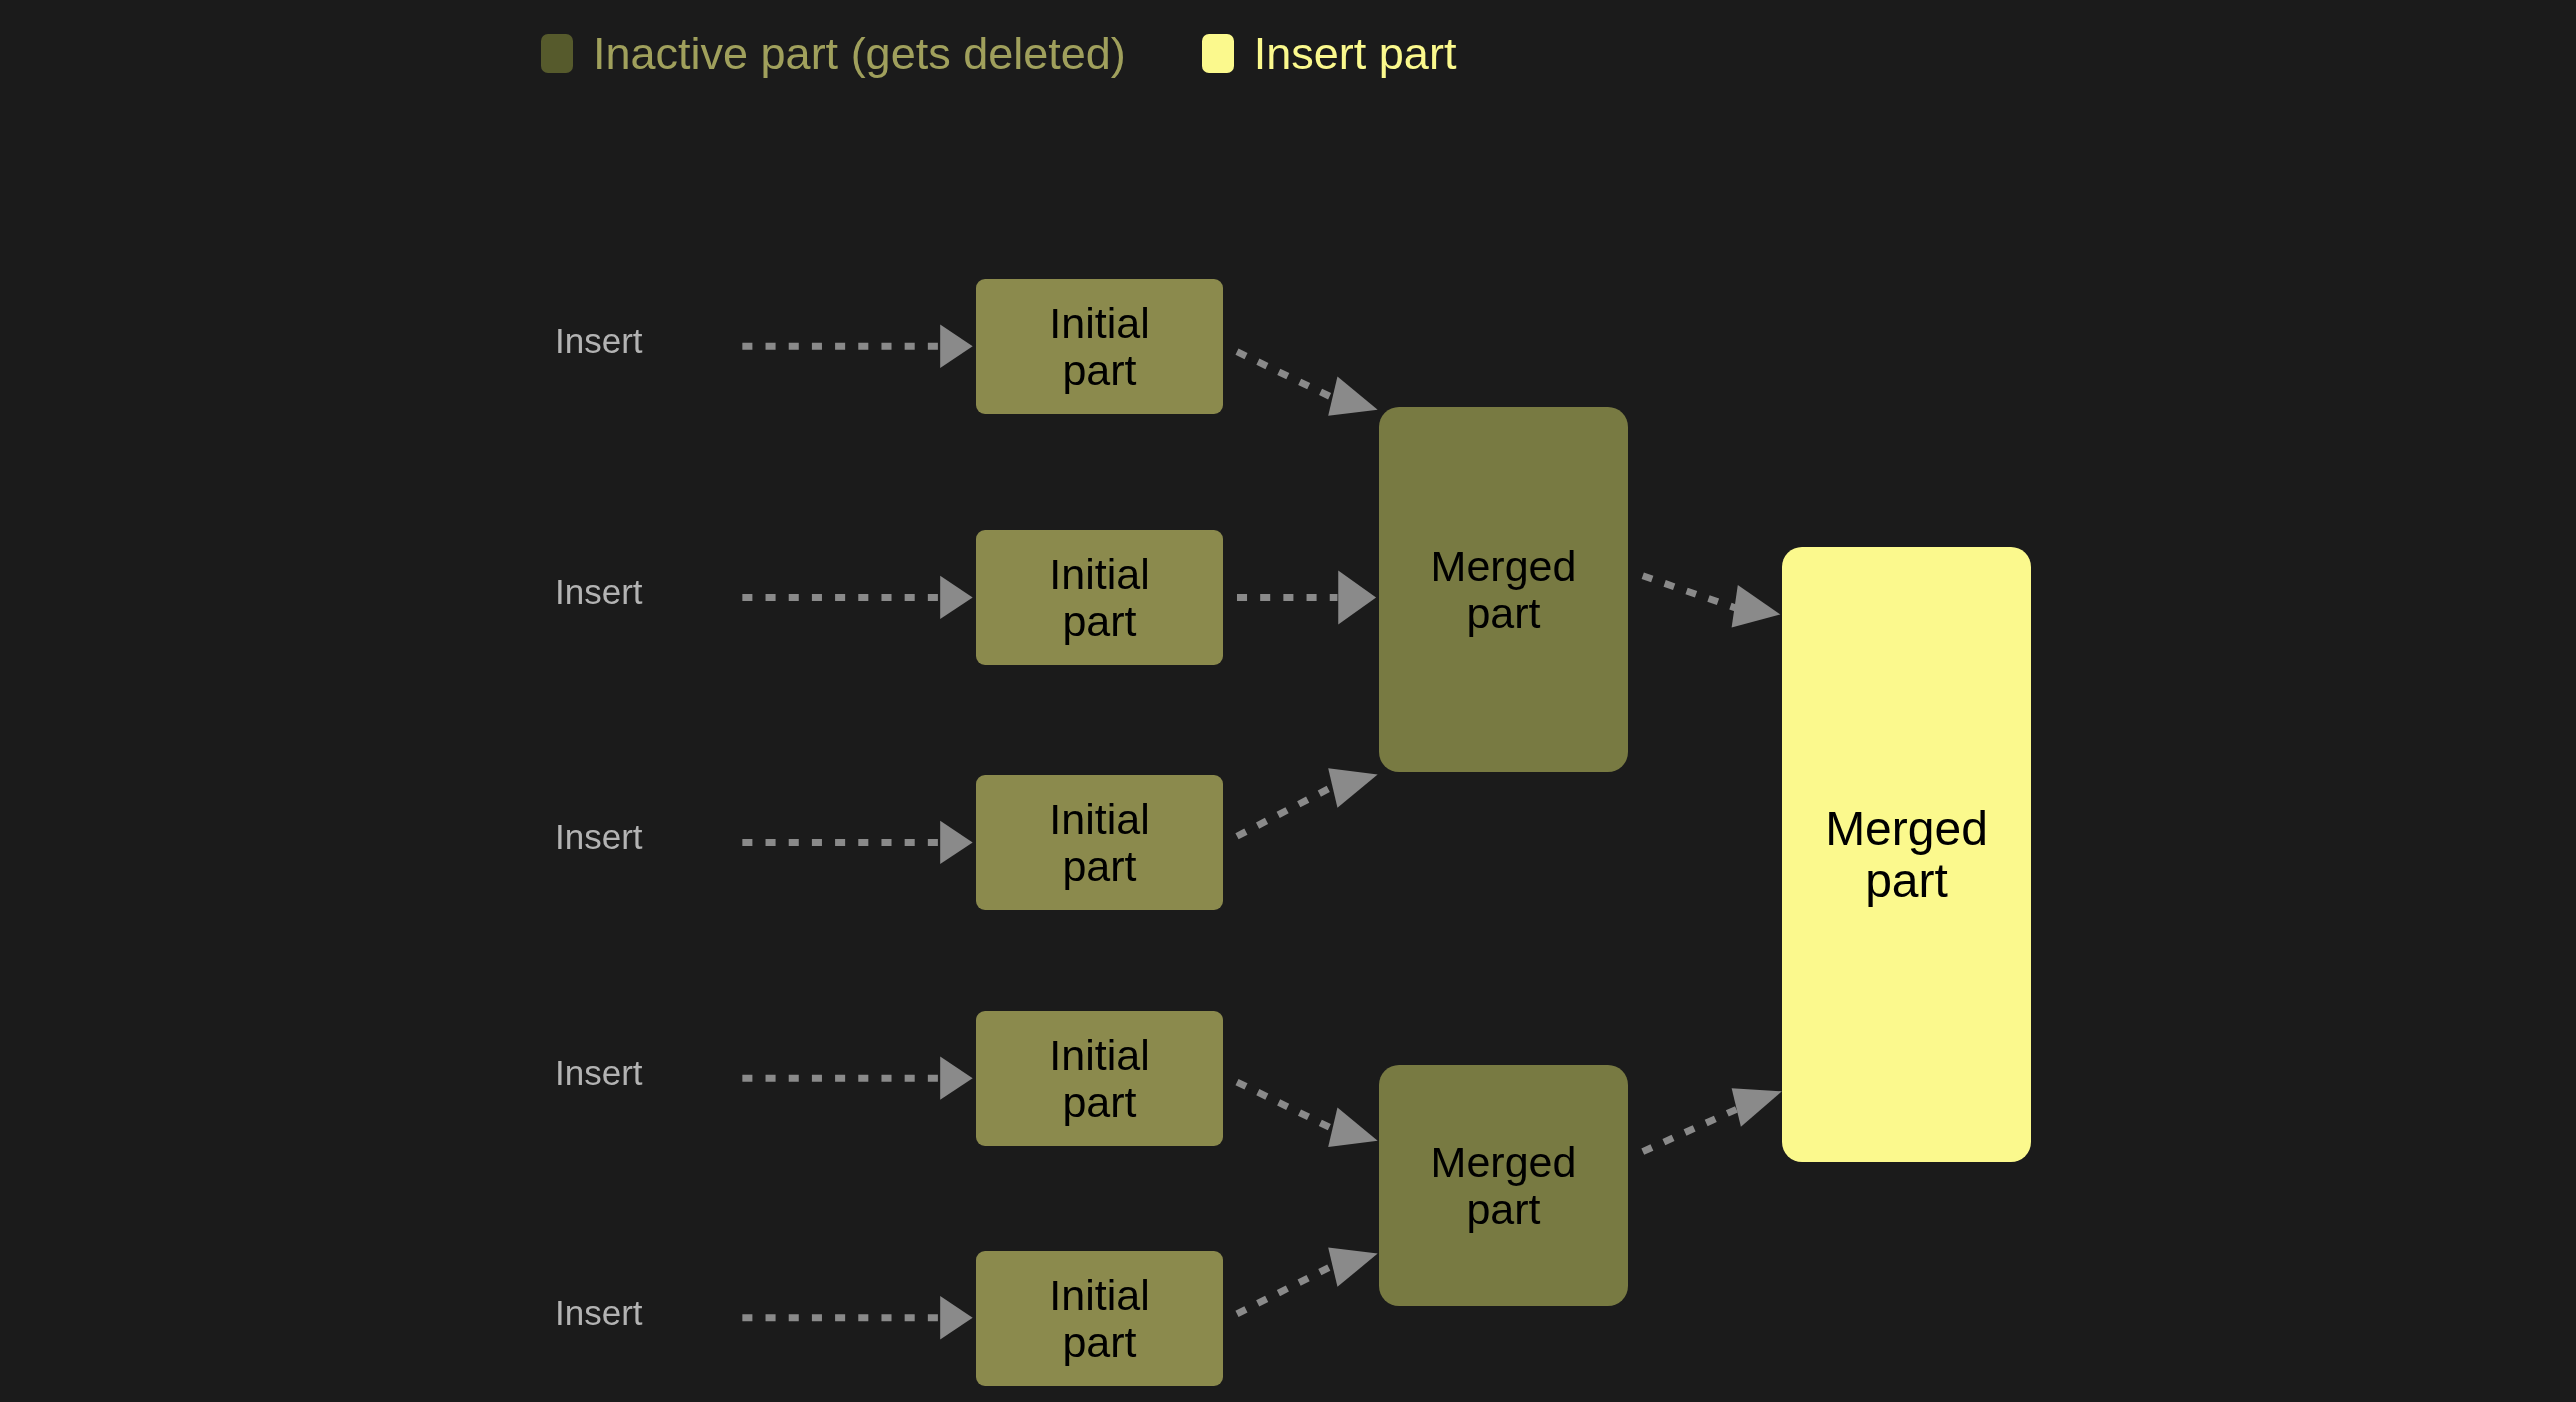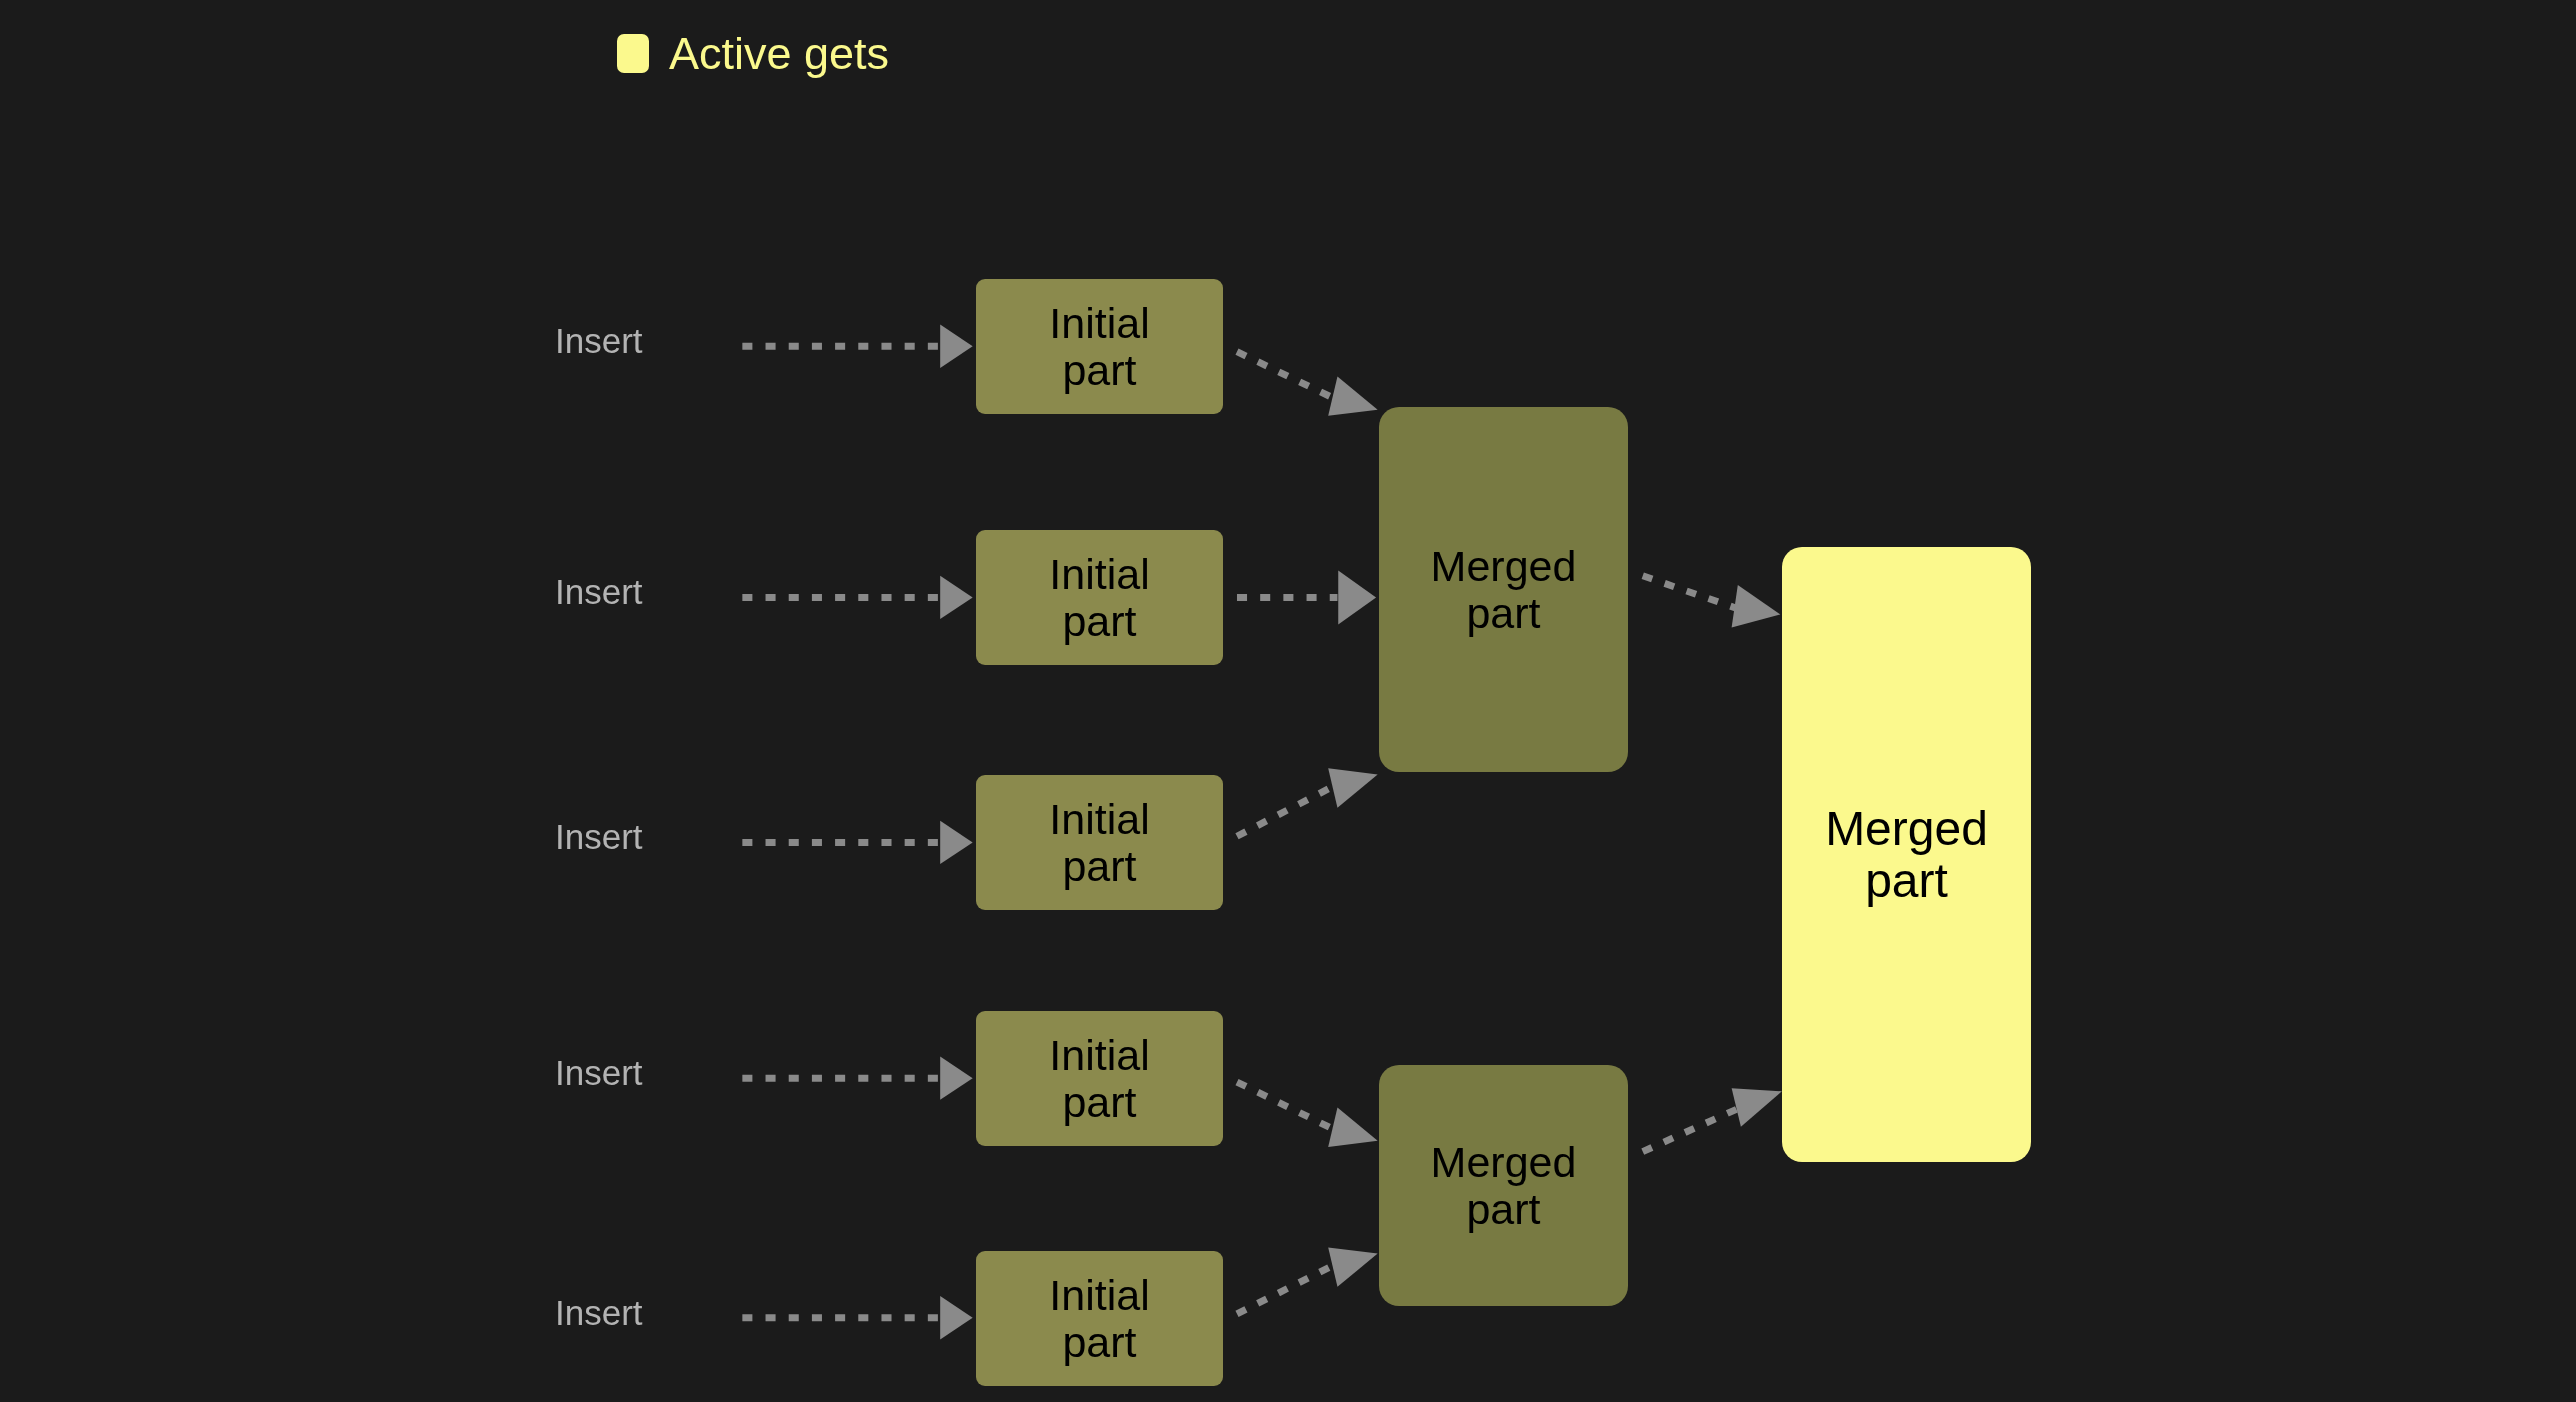--- a/index.html
+++ b/index.html
@@ -110,24 +110,28 @@
     fill: none;
   }
   .arrow-head { fill: #8a8a8a; }
 </style>
 </head>
 <body>
 
 <div id="stage">
 
   <div class="legend">
+    <div class="legend-item">
+      <span class="legend-swatch" style="background:#565a2c"></span>
+      <span class="legend-label" style="color:#a0a05c">Inactive part (gets deleted)</span>
+    </div>
     <span class="legend-gap"></span>
     <div class="legend-item">
       <span class="legend-swatch" style="background:#fbf98d"></span>
-      <span class="legend-label" style="color:#fbf98d">Active gets</span>
+      <span class="legend-label" style="color:#fbf98d">Insert part</span>
     </div>
   </div>
 
   <svg id="arrows" viewBox="0 0 3332 1814" xmlns="http://www.w3.org/2000/svg">
 
     <g>
       <line class="arrow-line" x1="960" y1="448" x2="1215" y2="448"></line>
       <polygon class="arrow-head" points="1216,420 1258,448 1216,476"></polygon>
     </g>
     <g>

